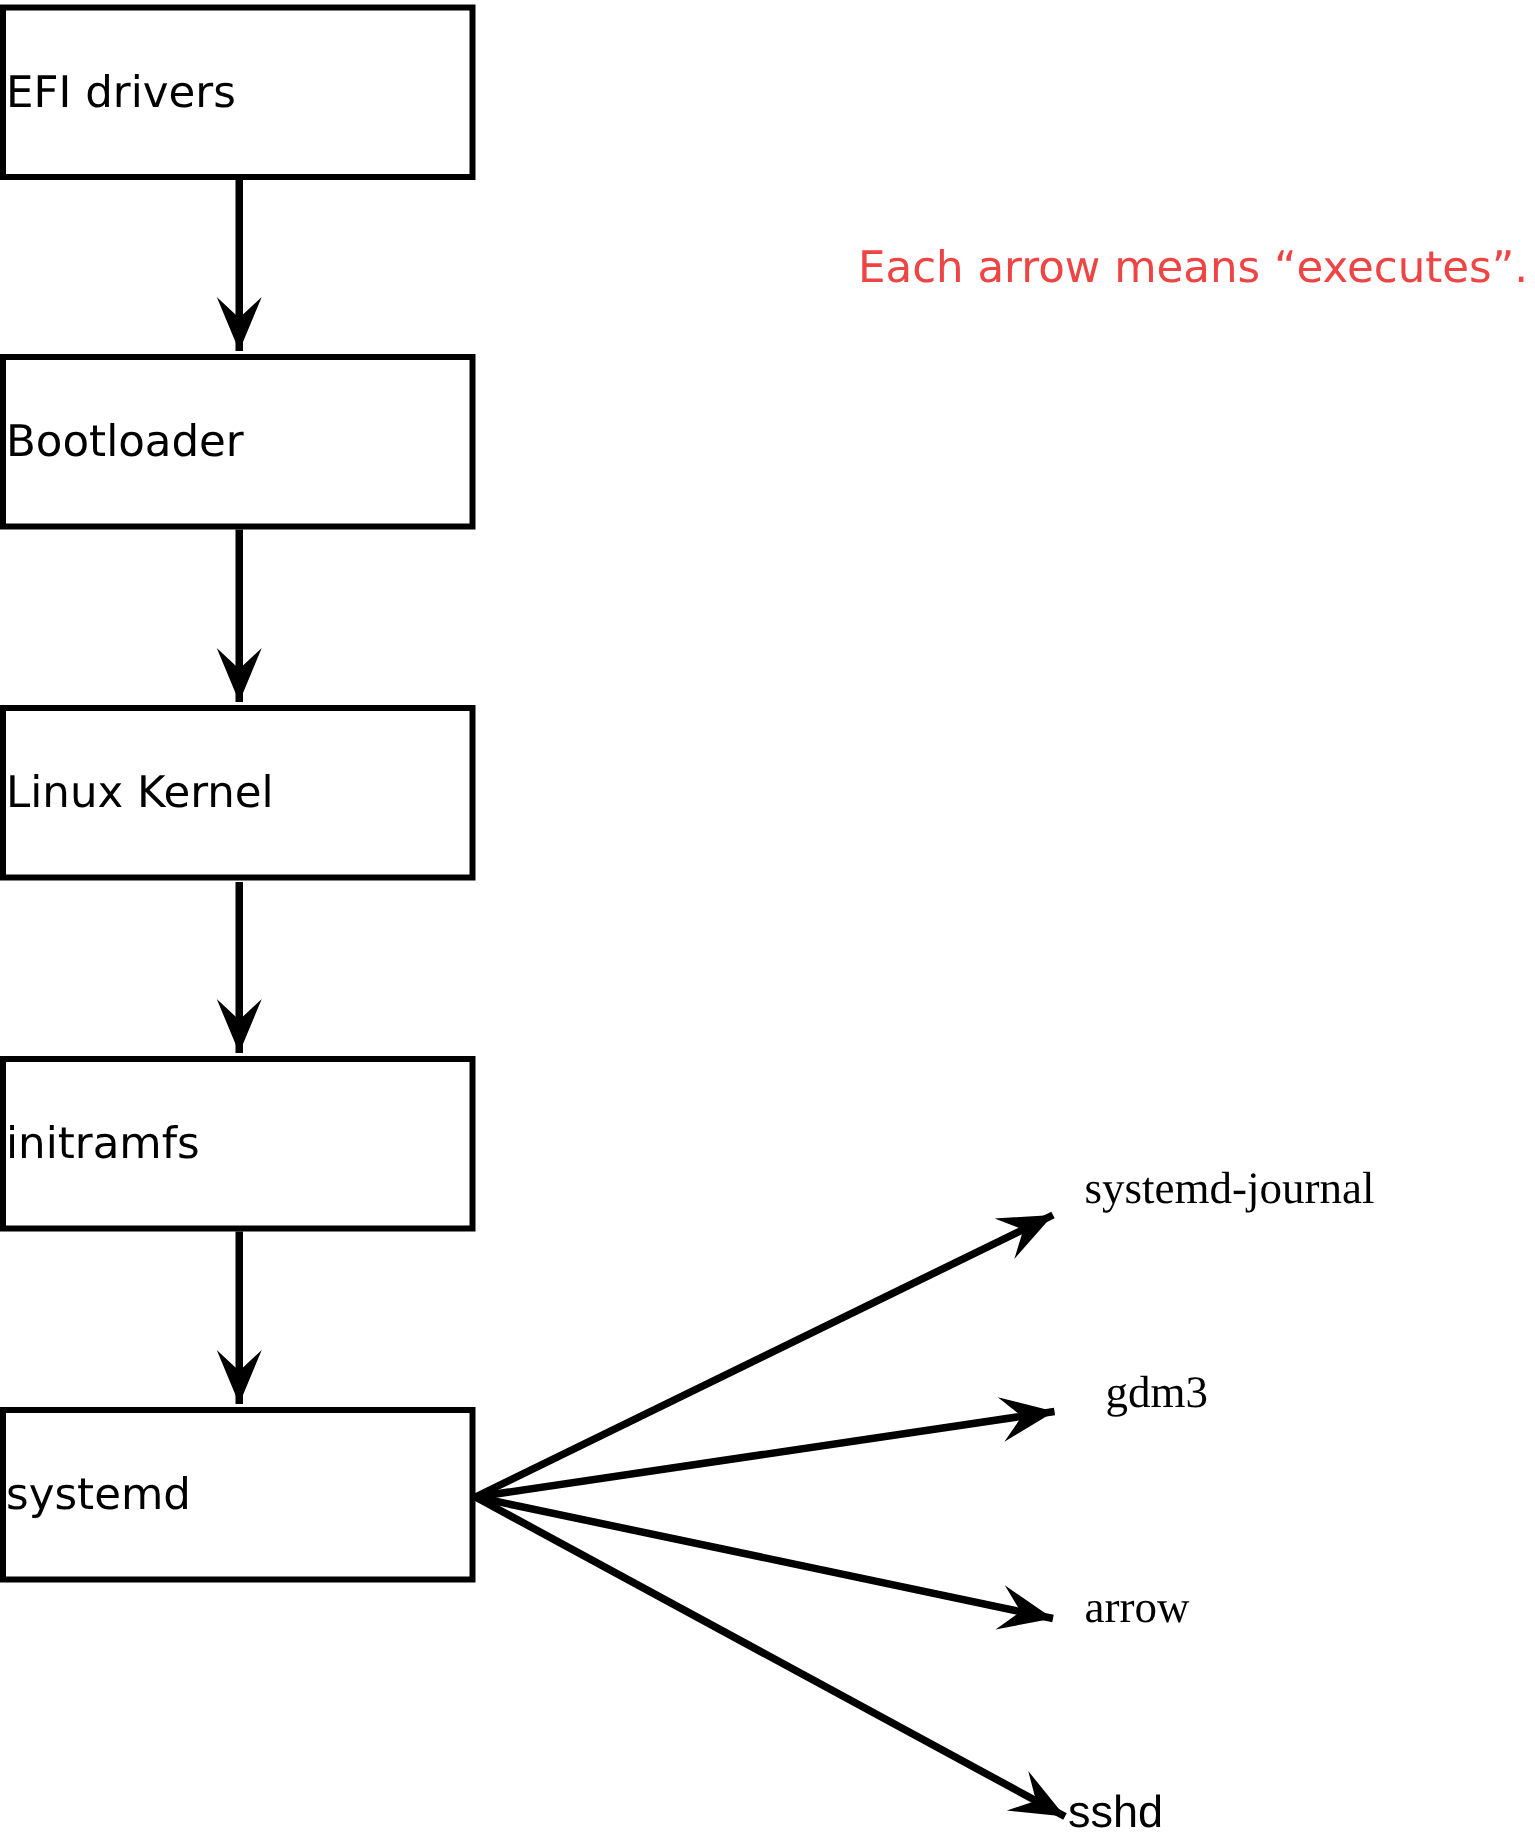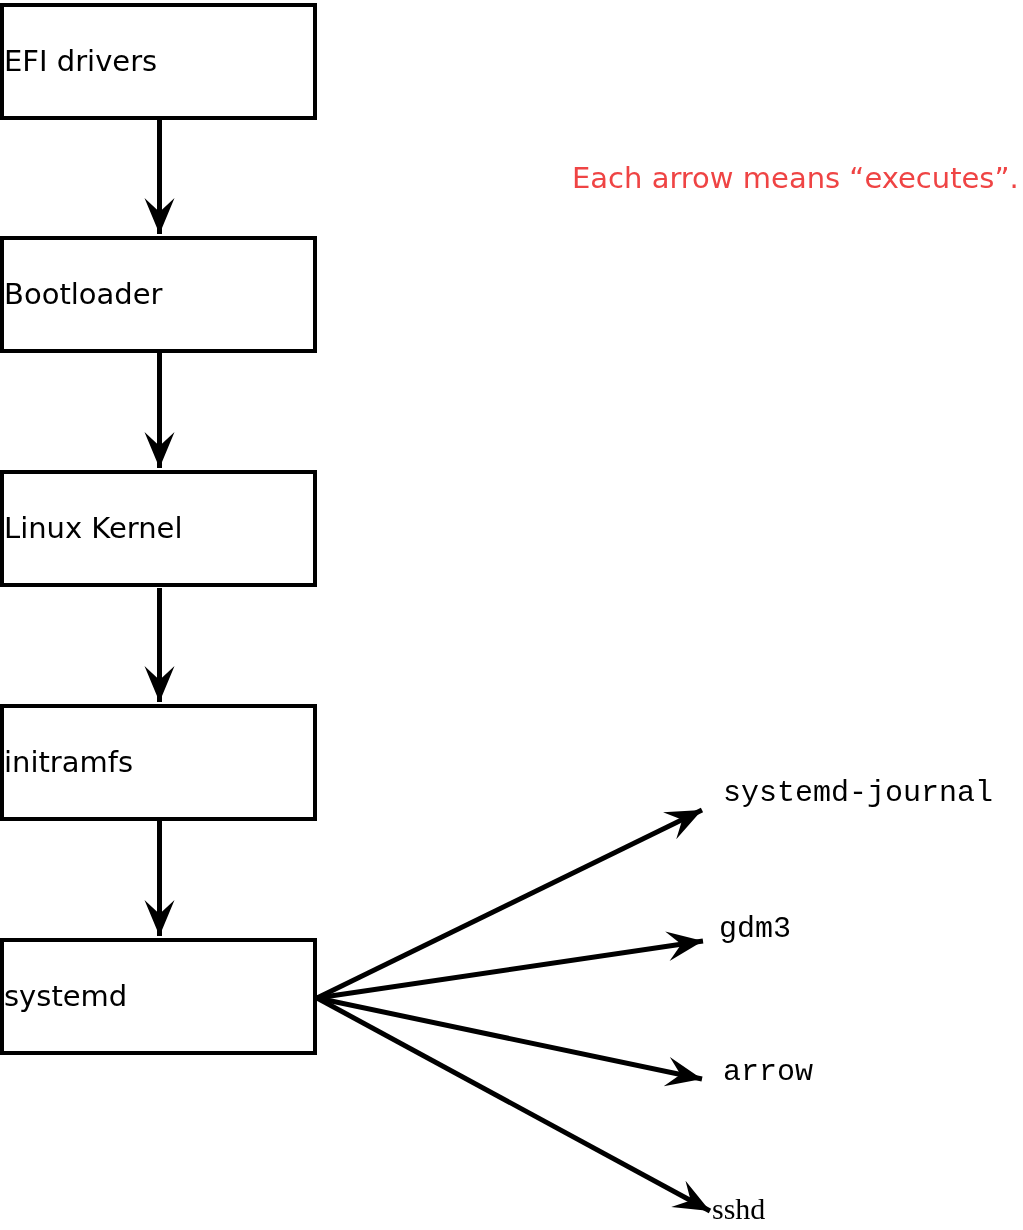--- a/index.html
+++ b/index.html
@@ -31,28 +31,28 @@
     justify-content: flex-start;
   }
   .box-label {
     font-size: 29px;
     line-height: 1;
     color: #000000;
     white-space: pre;
   }
   .proc-label {
     position: absolute;
-    font-family: Liberation Mono, monospace;
+    font-family: Liberation Serif, serif;
     font-size: 30px;
     line-height: 1;
     color: #000000;
     white-space: pre;
   }
   .proc-label.sans {
-    font-family: Liberation Serif, serif;
+    font-family: Liberation Sans, sans-serif;
   }
   .note {
     position: absolute;
     left: 560px;
     top: 161px;
     font-size: 29px;
     line-height: 1.2;
     color: #ef4444;
     white-space: pre;
     margin-left: 12px;
@@ -91,19 +91,19 @@
     <line x1="159.5" y1="588" x2="159.5" y2="702" stroke="#000000" stroke-width="5" marker-end="url(#ah)"></line>
     <line x1="159.5" y1="821" x2="159.5" y2="936" stroke="#000000" stroke-width="5" marker-end="url(#ah)"></line>
 
     <line x1="317" y1="998" x2="702" y2="810" stroke="#000000" stroke-width="5" marker-end="url(#ah)"></line>
     <line x1="317" y1="998" x2="703" y2="941" stroke="#000000" stroke-width="5" marker-end="url(#ah)"></line>
     <line x1="317" y1="998" x2="702" y2="1079" stroke="#000000" stroke-width="5" marker-end="url(#ah)"></line>
     <line x1="317" y1="998" x2="710" y2="1211" stroke="#000000" stroke-width="5" marker-end="url(#ah)"></line>
   </svg>
 
   <div class="proc-label" style="left:723px; top:778px">systemd-journal</div>
-  <div class="proc-label" style="left:719px; top:914px">gdm3</div>
+  <div class="proc-label" style="left:737px; top:914px">gdm3</div>
   <div class="proc-label" style="left:723px; top:1057px">arrow</div>
   <div class="proc-label sans" style="left:712px; top:1194px">sshd</div>
 
   <div class="note">Each arrow means “executes”.</div>
 
 </div>
 
 </body></html>

